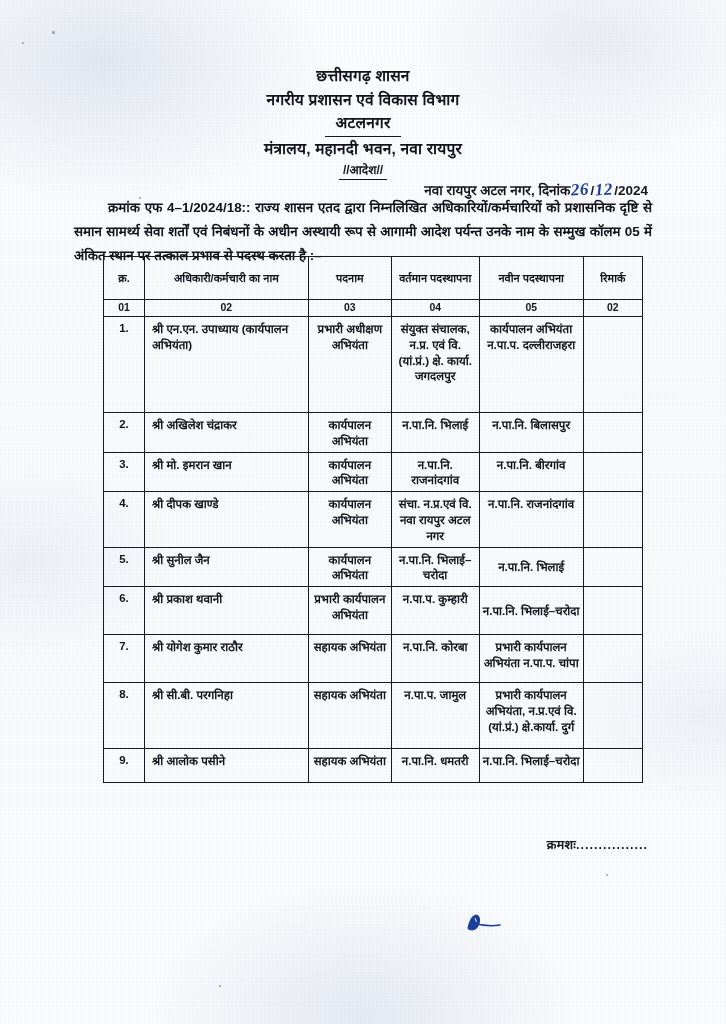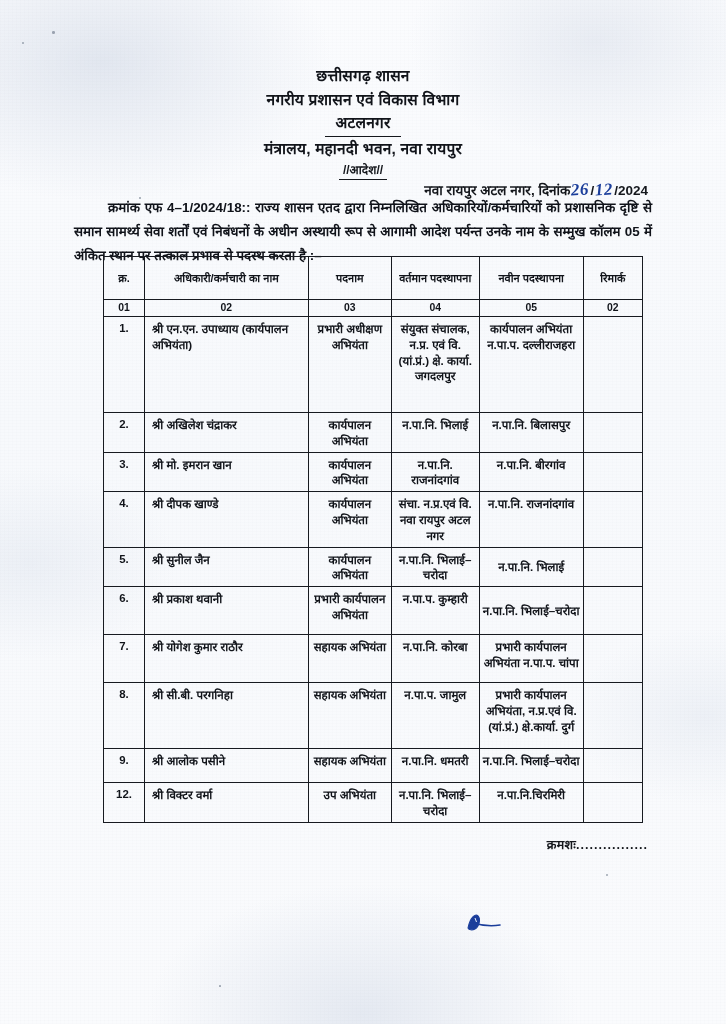--- a/index.html
+++ b/index.html
@@ -321,28 +321,20 @@
             <td class="c-remark"></td>
           </tr>
           <tr style="height: 34px;">
             <td class="c-sn">9.</td>
             <td class="c-name">श्री आलोक पसीने</td>
             <td class="c-mid">सहायक अभियंता</td>
             <td class="c-mid">न.पा.नि. धमतरी</td>
             <td class="c-new">न.पा.नि. भिलाई–चरोदा</td>
             <td class="c-remark"></td>
           </tr>
-          <tr style="height: 34px;">
-            <td class="c-sn">12.</td>
-            <td class="c-name">श्री विक्टर वर्मा</td>
-            <td class="c-mid">उप अभियंता</td>
-            <td class="c-mid">न.पा.नि. भिलाई–चरोदा</td>
-            <td class="c-new">न.पा.नि.चिरमिरी</td>
-            <td class="c-remark"></td>
-          </tr>
         </tbody>
     </table>
   </div>
 
   <div id="kramash">
     <span>क्रमशः</span><span class="dots">................</span>
   </div>
 
   <svg id="initial-mark" viewBox="0 0 42 26">
     <path d="M6 18 C8 8, 13 3, 16 6 C19 9, 17 17, 13 19 C10 20.5, 7 20, 6 18 Z" fill="#1b3e9b" stroke="#1b3e9b" stroke-width="1.1"></path>

